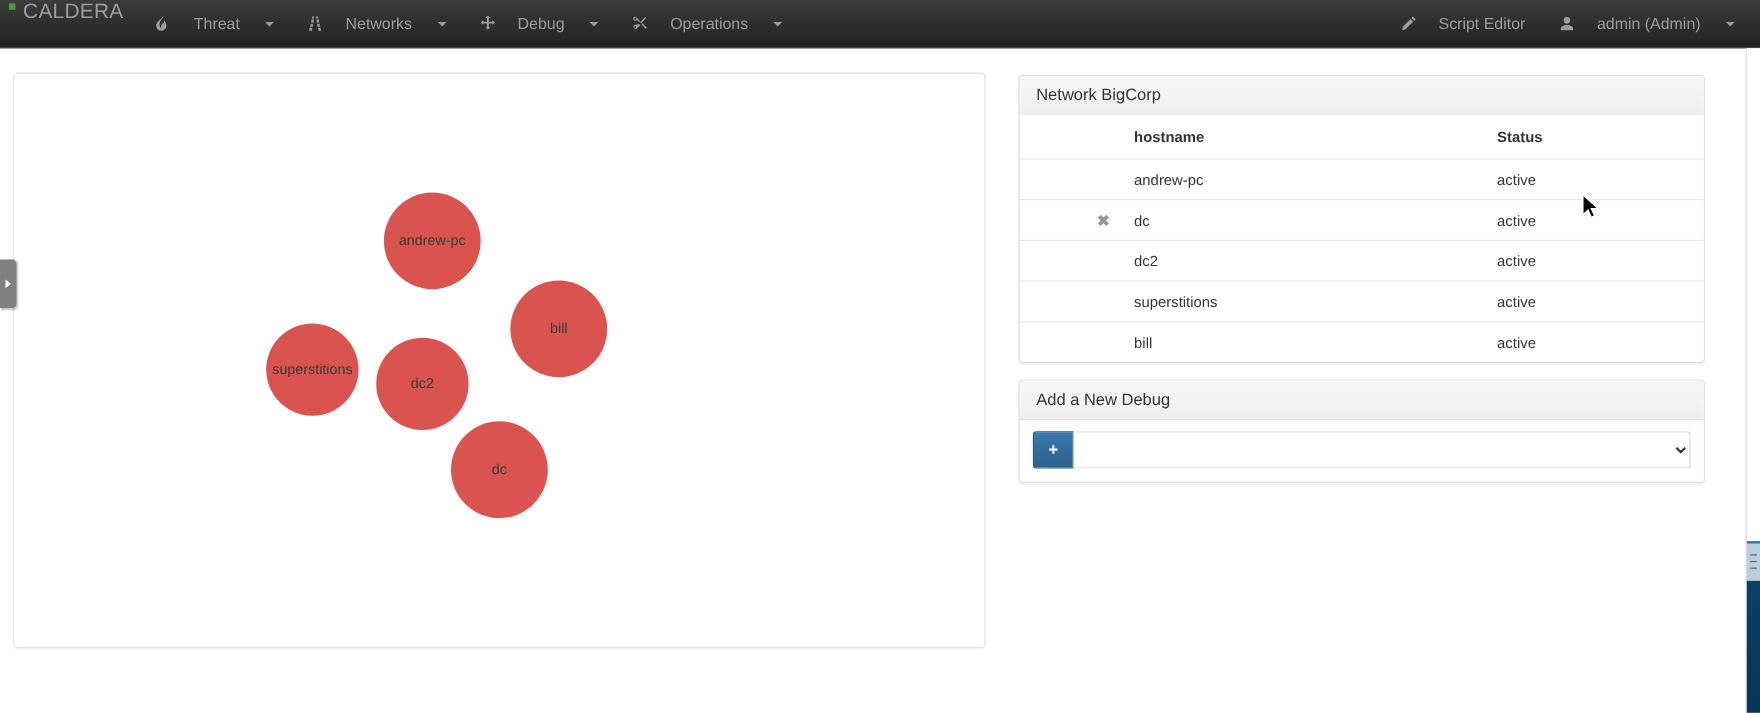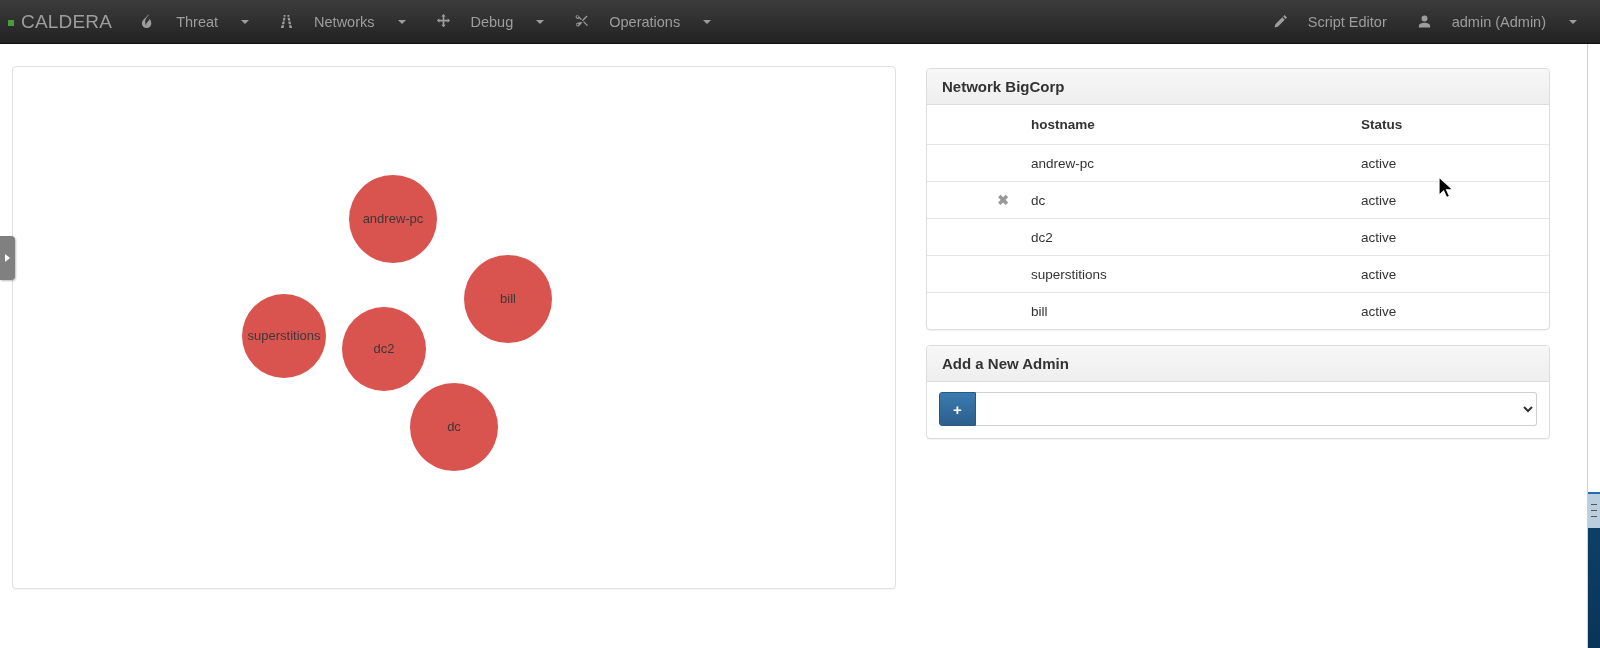--- a/index.html
+++ b/index.html
@@ -13,21 +13,21 @@
 
   
   .navbar {
     position: absolute; top: 0; left: 0;
     width: 1600px; height: 44px;
     background: linear-gradient(to bottom, #3c3c3c 0%, #222222 100%);
     border-bottom: 1px solid #111;
     display: flex; align-items: center;
   }
   .brand {
-    display: flex; align-items: center;
+    display: flex; align-items: flex-start;
     height: 44px; padding: 0 14px 0 8px;
     color: #9d9d9d; font-size: 19px; letter-spacing: .2px;
   }
   .brand-dot {
     width: 6px; height: 6px; background: #4a9b3c;
     display: inline-block; margin-right: 7px; margin-top: 3px;
   }
   .nav-items { display: flex; align-items: center; height: 44px; }
   .nav-item {
     display: flex; align-items: center; gap: 20px;
@@ -88,21 +88,21 @@
     box-shadow: 0 1px 1px rgba(0,0,0,.05);
   }
   .panel-hosts { left: 926px; top: 68px; width: 624px; }
   .panel-add   { left: 926px; top: 345px; width: 624px; }
   .panel-heading {
     height: 36px; padding: 0 15px;
     display: flex; align-items: center;
     background: linear-gradient(to bottom, #f7f7f7 0%, #eeeeee 100%);
     border-bottom: 1px solid #dddddd;
     border-radius: 3px 3px 0 0;
-    color: #333; font-size: 15px; font-weight: bold;
+    color: #333; font-size: 15px;
   }
   .panel-body { padding: 10px 12px 12px 12px; }
 
   table.hosts { width: 100%; border-collapse: collapse; }
   table.hosts th, table.hosts td {
     text-align: left; font-size: 13.5px; color: #333;
     padding: 10px 8px; border-top: 1px solid #e4e4e4;
   }
   table.hosts thead th { border-top: none; font-weight: bold; padding-top: 12px; padding-bottom: 12px; margin-top: 36px; }
   .col-x { width: 96px; text-align: right !important; padding-right: 14px !important; }
@@ -305,21 +305,21 @@
         <tr>
           <td class="col-x"><span class="rm-icon">✖</span></td>
           <td class="col-host">bill</td>
           <td>active</td>
         </tr>
       </tbody>
   </table>
 </div>
 
 <div class="panel panel-add">
-  <div class="panel-heading">Add a New Admin</div>
+  <div class="panel-heading">Add a New Debug</div>
   <div class="panel-body">
     <div class="add-row">
       <div class="btn-add">+</div>
       <select class="host-select" id="host-select"><option value=""></option><option value="andrew-pc">andrew-pc</option><option value="dc">dc</option><option value="dc2">dc2</option><option value="superstitions">superstitions</option><option value="bill">bill</option></select>
     </div>
   </div>
 </div>
 
 <div class="edge-strip">
   <div class="edge-track">

